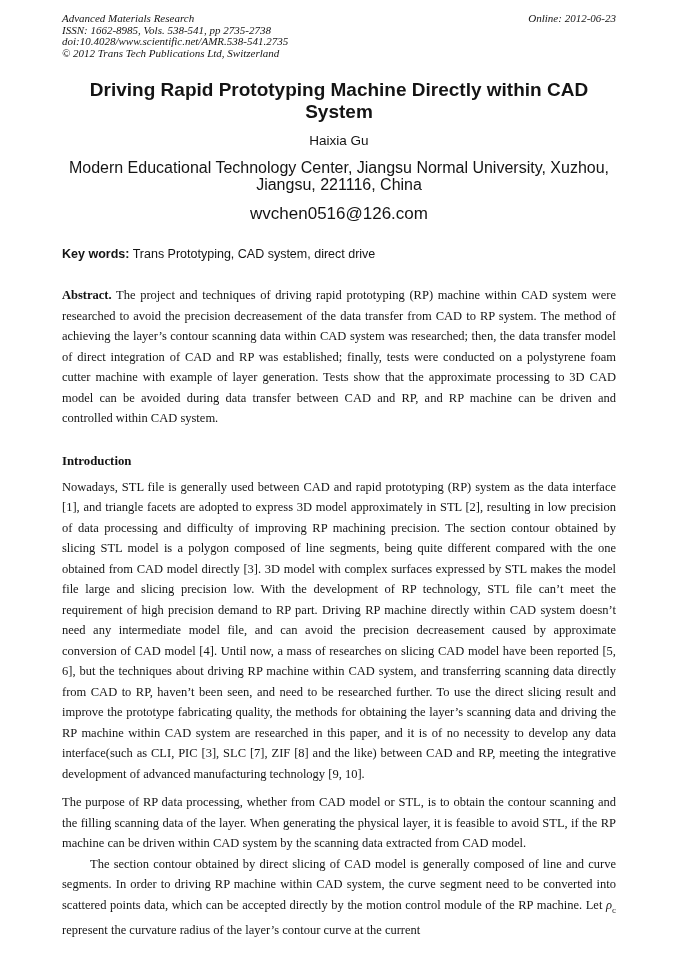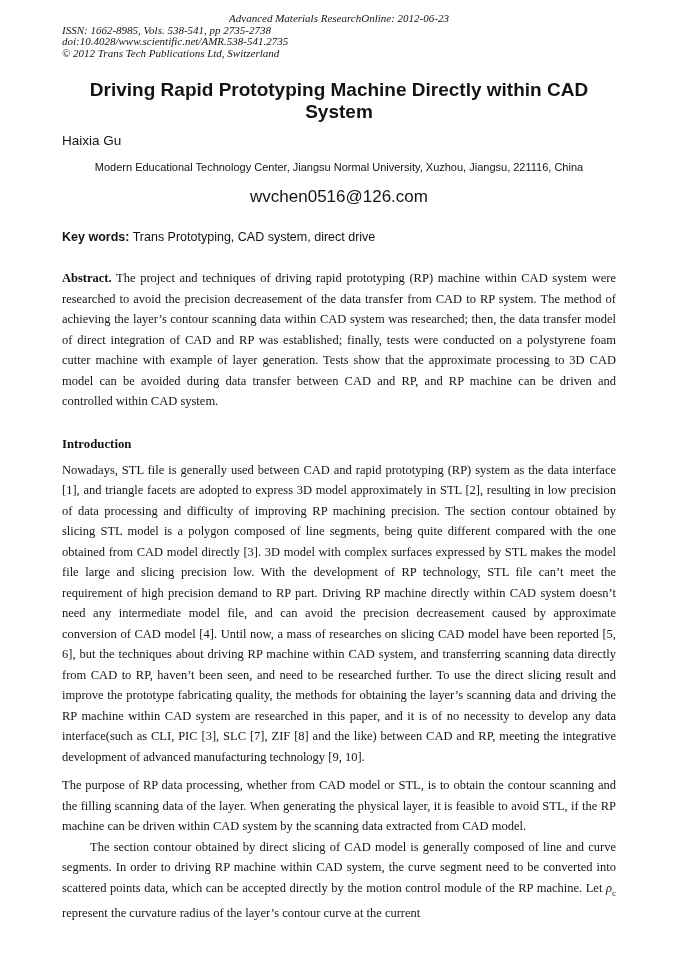--- a/index.html
+++ b/index.html
@@ -14,34 +14,34 @@
     background: #ffffff;
     padding: 13px 62px 0 62px;
     overflow: hidden;
   }
   .header {
     font-style: italic;
     font-size: 11px;
     line-height: 11.5px;
     font-family: "Liberation Serif", serif;
   }
-  .header-row { display: flex; justify-content: center; }
+  .header-row { display: flex; justify-content: space-between; }
   .title {
     font-family: "Liberation Sans", sans-serif;
     font-size: 19px; font-weight: bold;
     text-align: center;
     margin-top: 20px;
   }
   .author {
     font-family: "Liberation Sans", sans-serif;
-    font-size: 13.5px; margin-top: 10px;
+    font-size: 13.5px; text-align: center; margin-top: 10px;
   }
   .affiliation {
     font-family: "Liberation Sans", sans-serif;
-    font-size: 11px; text-align: center; margin-top: 11px;
+    font-size: 16px; text-align: center; margin-top: 11px;
     line-height: 17px; padding: 0 4px;
   }
   .email {
     font-family: "Liberation Sans", sans-serif;
     font-size: 17px; text-align: center; margin-top: 11px;
   }
   .keywords {
     font-family: "Liberation Sans", sans-serif;
     font-size: 12.5px; margin-top: 23px;
   }

